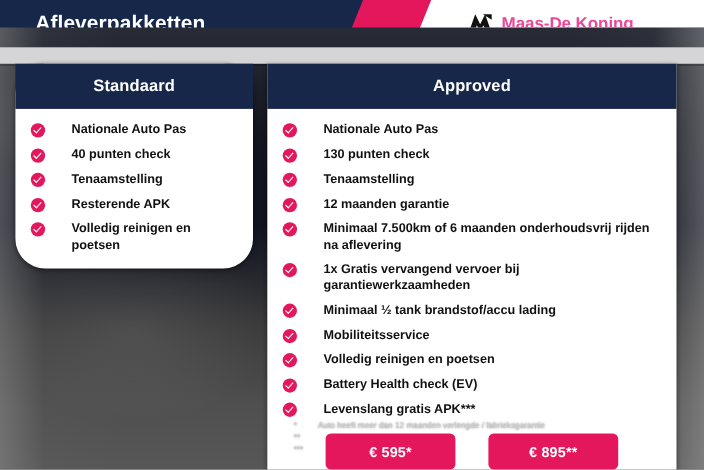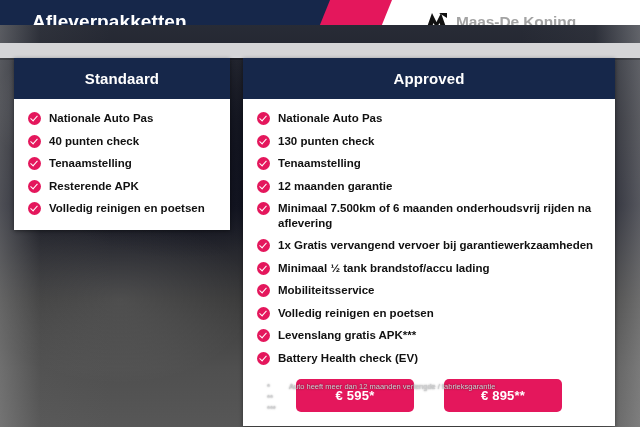--- a/index.html
+++ b/index.html
@@ -85,21 +85,21 @@
     position: absolute;
     left: 425px;
     top: 0;
     height: 43px;
     display: flex;
     align-items: center;
     gap: 8px;
   }
   .brand-mark { width: 23px; height: 19px; display: block; }
   .brand-name {
-    color: #a3a3a3;
+    color: #ec4899;
     font-size: 15.5px;
     font-weight: bold;
     letter-spacing: -0.1px;
     white-space: nowrap;
   }
 
   
   .subbar {
     position: absolute;
     left: 0; top: 43px;
@@ -114,21 +114,21 @@
     height: 2px;
     background: rgba(0,0,0,0.22);
   }
 
   
   .card {
     position: absolute;
     background: #ffffff;
     box-shadow: 0 1px 4px rgba(0,0,0,0.45);
   }
-  .card-standard { left: 14px; top: 58px; width: 216px; }
+  .card-standard { left: 14px; top: 58px; width: 216px; border-radius: 27px; }
   .card-approved { left: 243px; top: 58px; width: 372px; }
 
   .card-head {
     background: #16274a;
     color: #ffffff;
     text-align: center;
     font-size: 15px;
     font-weight: bold;
     padding: 12px 8px 12px;
     letter-spacing: 0.1px;
@@ -136,21 +136,21 @@
   .card-body { padding: 12px 14px 14px 14px; }
 
   ul.features {
     list-style: none;
     margin: 0;
     padding: 0;
   }
   ul.features li {
     display: flex;
     align-items: flex-start;
-    gap: 8px;
+    gap: 24px;
     margin-bottom: 8px;
   }
   ul.features li:last-child { margin-bottom: 0; }
 
   .check {
     flex: 0 0 auto;
     width: 13px;
     height: 13px;
     margin-top: 1px;
     border-radius: 50%;
@@ -317,25 +317,25 @@
           <li>
             <span class="check"></span>
             <span class="feat-text">Mobiliteitsservice</span>
           </li>
           <li>
             <span class="check"></span>
             <span class="feat-text">Volledig reinigen en poetsen</span>
           </li>
           <li>
             <span class="check"></span>
+            <span class="feat-text">Battery Health check (EV)</span>
+          </li>
+          <li>
+            <span class="check"></span>
             <span class="feat-text">Levenslang gratis APK***</span>
-          </li>
-          <li>
-            <span class="check"></span>
-            <span class="feat-text">Battery Health check (EV)</span>
           </li>
         </ul>
       <div class="price-row">
         <button class="pill btn-price">€ 595*</button>
         <button class="pill btn-price">€ 895**</button>
       </div>
     </div>
   </div>
 
   <div class="footnotes" id="footnotes">

